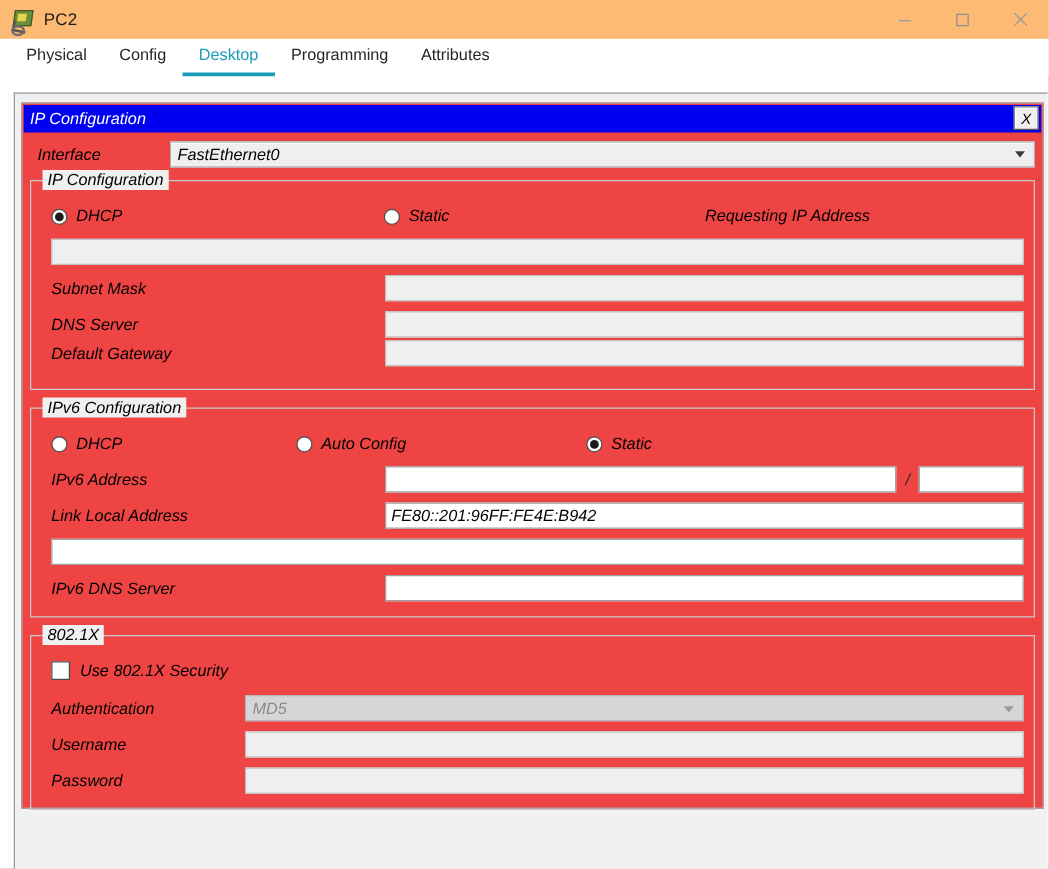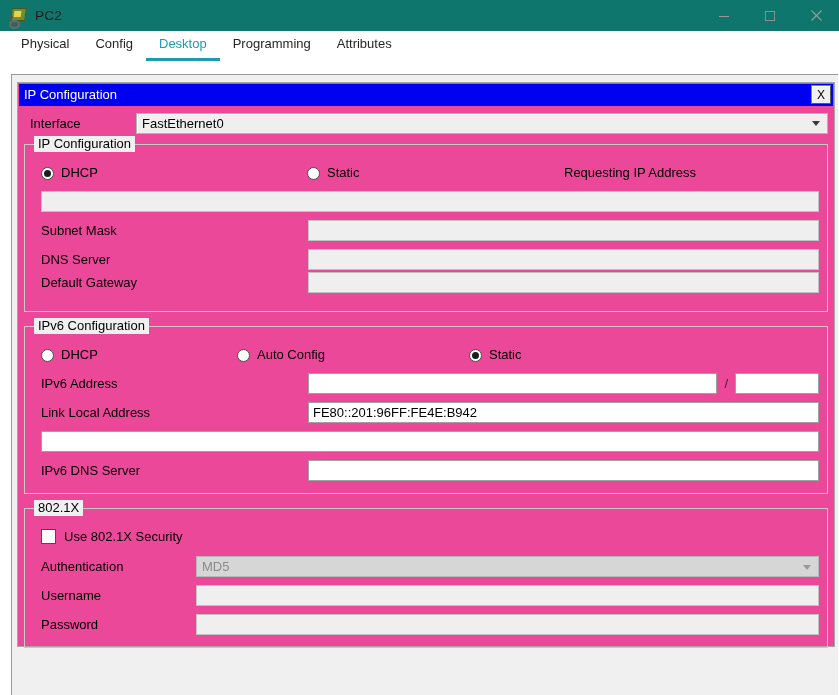--- a/index.html
+++ b/index.html
@@ -12,21 +12,21 @@
     background: #ffffff;
     font-family: "Liberation Sans", sans-serif;
     font-size: 13px;
     color: #000000;
     overflow: hidden;
   }
 
   
   .titlebar {
     height: 31px;
-    background: #0f766e;
+    background: #fdba74;
     display: flex;
     align-items: center;
     position: relative;
   }
   .app-icon {
     width: 20px; height: 20px;
     margin-left: 8px; margin-right: 7px;
     position: relative;
     flex: 0 0 auto;
   }
@@ -113,23 +113,24 @@
     border-top: 1px solid #9a9a9a;
     box-sizing: border-box;
   }
 
   .dlg {
     position: absolute;
     left: 5px;
     top: 7px;
     width: 818px;
     height: 565px;
-    background: #ec4899;
+    background: #ef4444;
     border: 1px solid #a6a6a6;
     box-sizing: border-box;
+    font-style: italic;
   }
 
   
   .dlg-header {
     height: 22px;
     background: #0000f0;
     display: flex;
     align-items: center;
     position: relative;
     margin: 1px 1px 0 1px;

